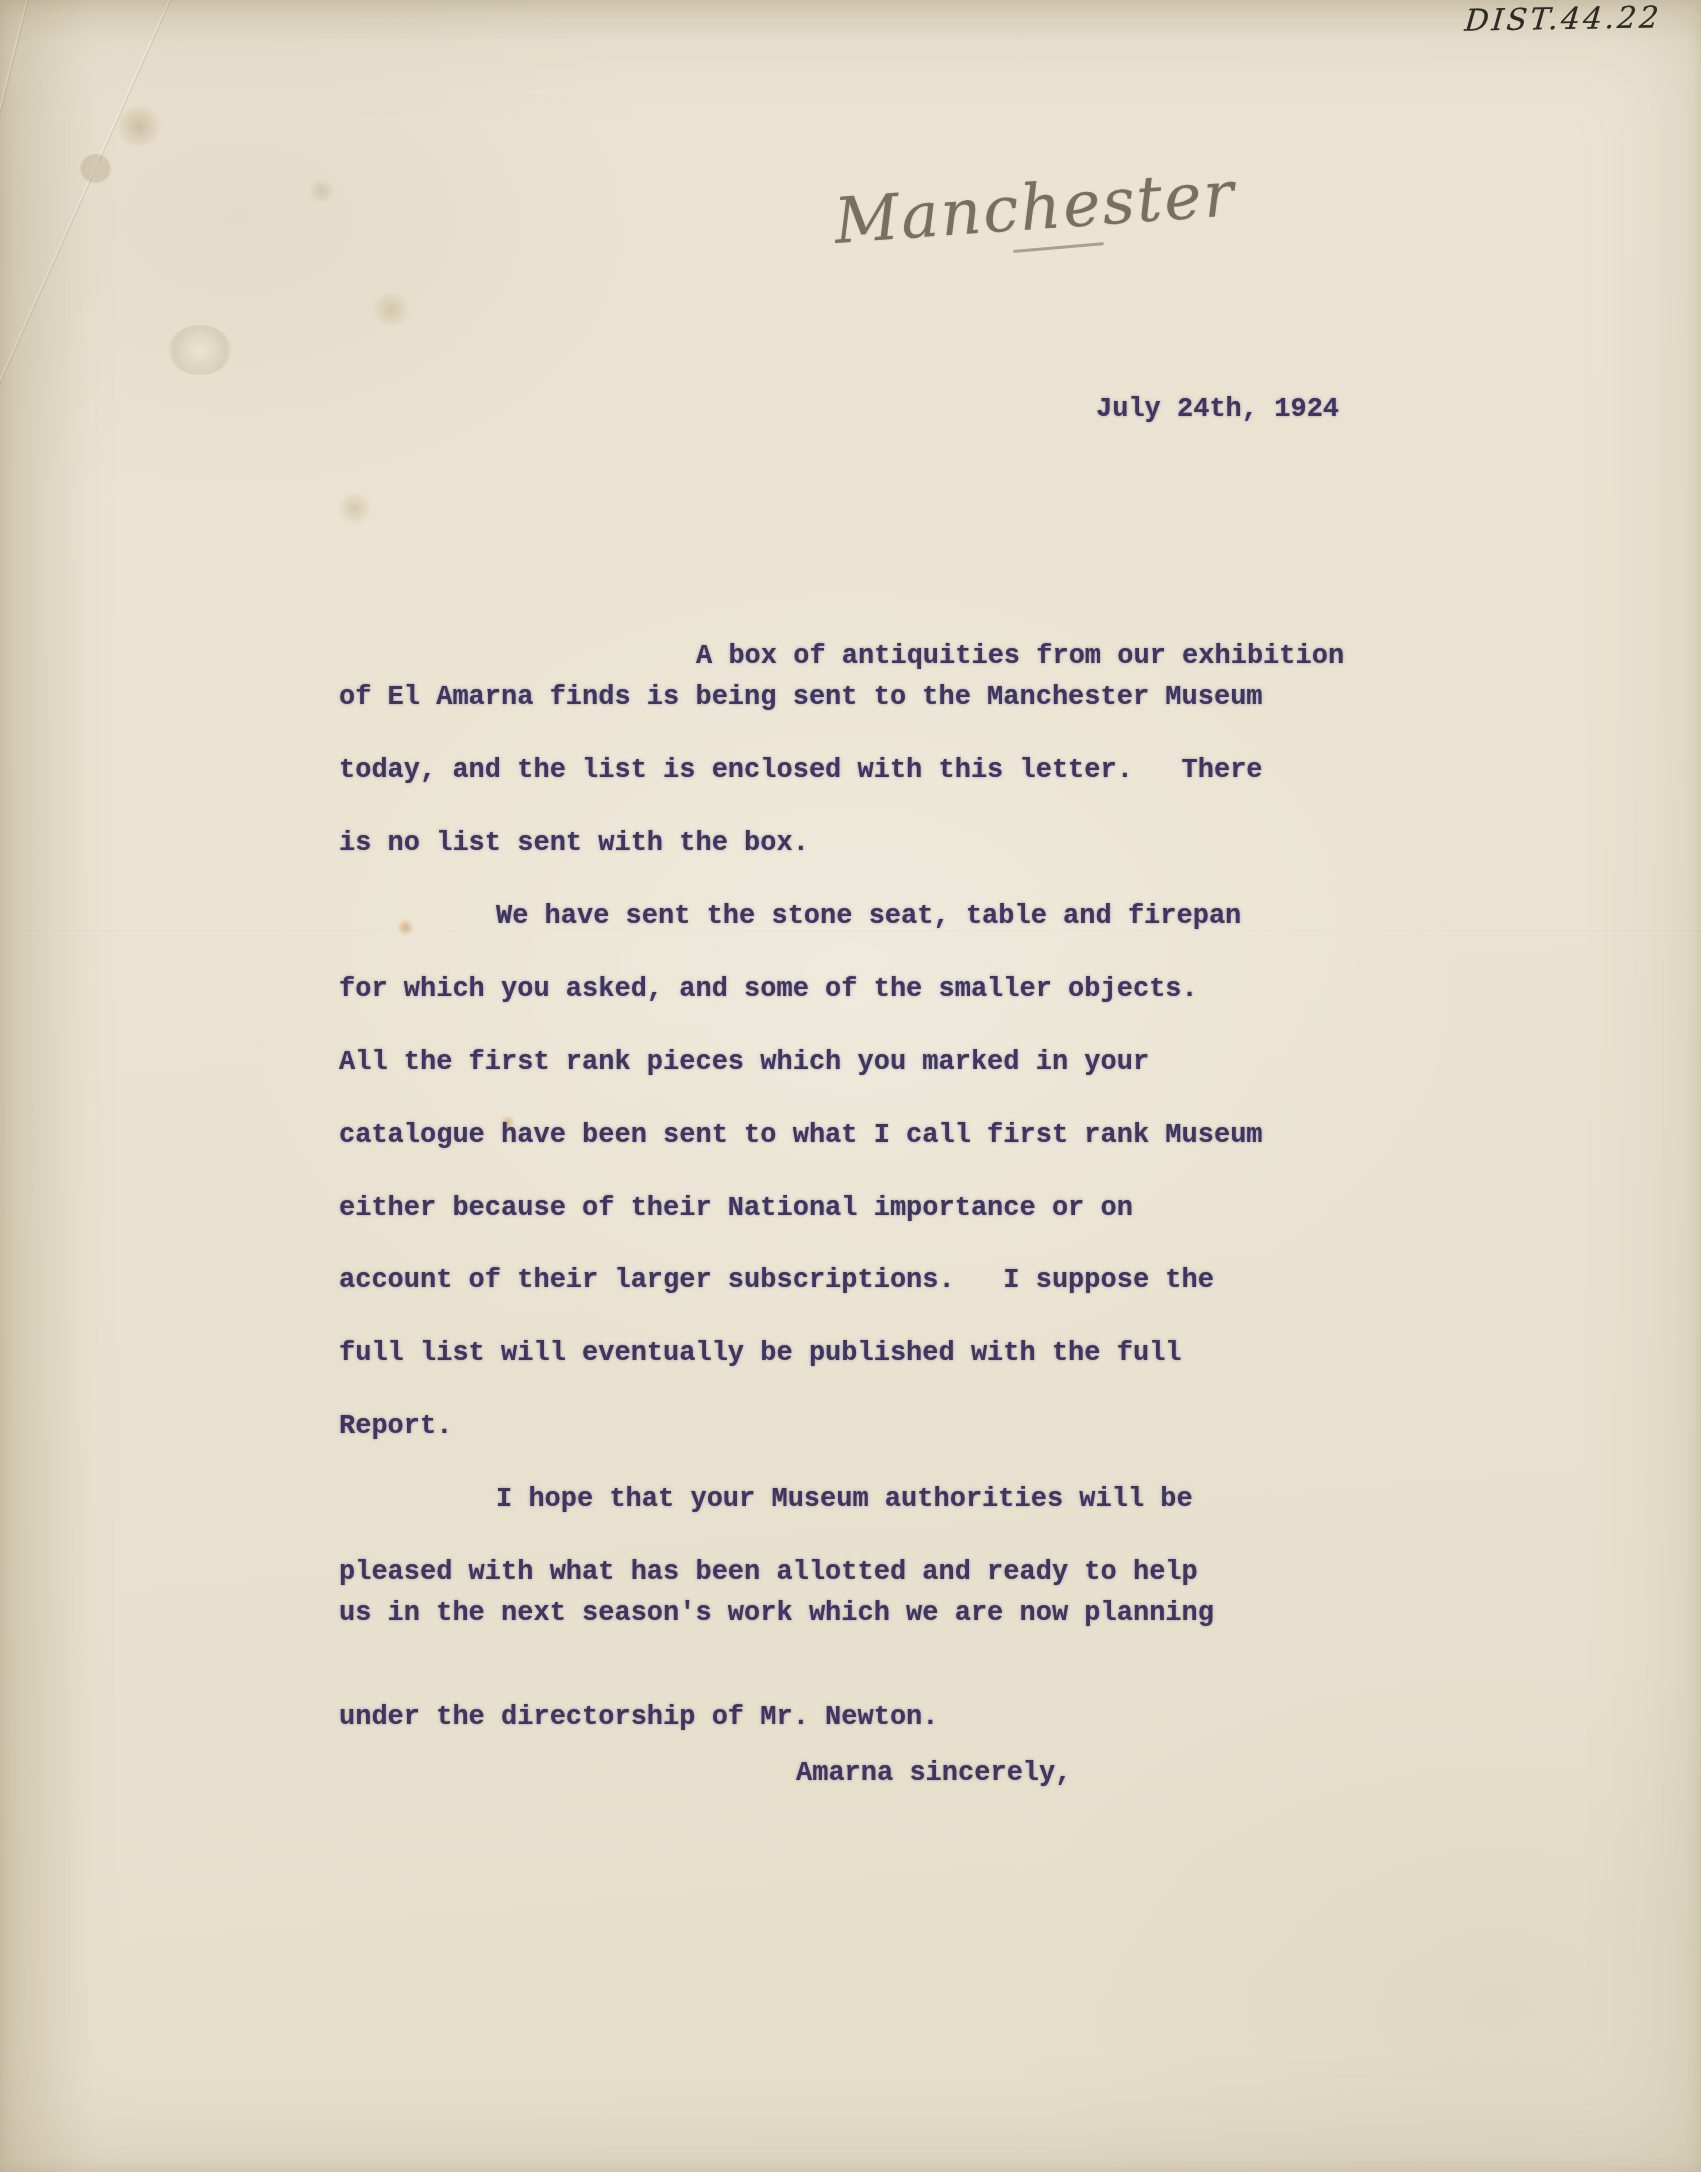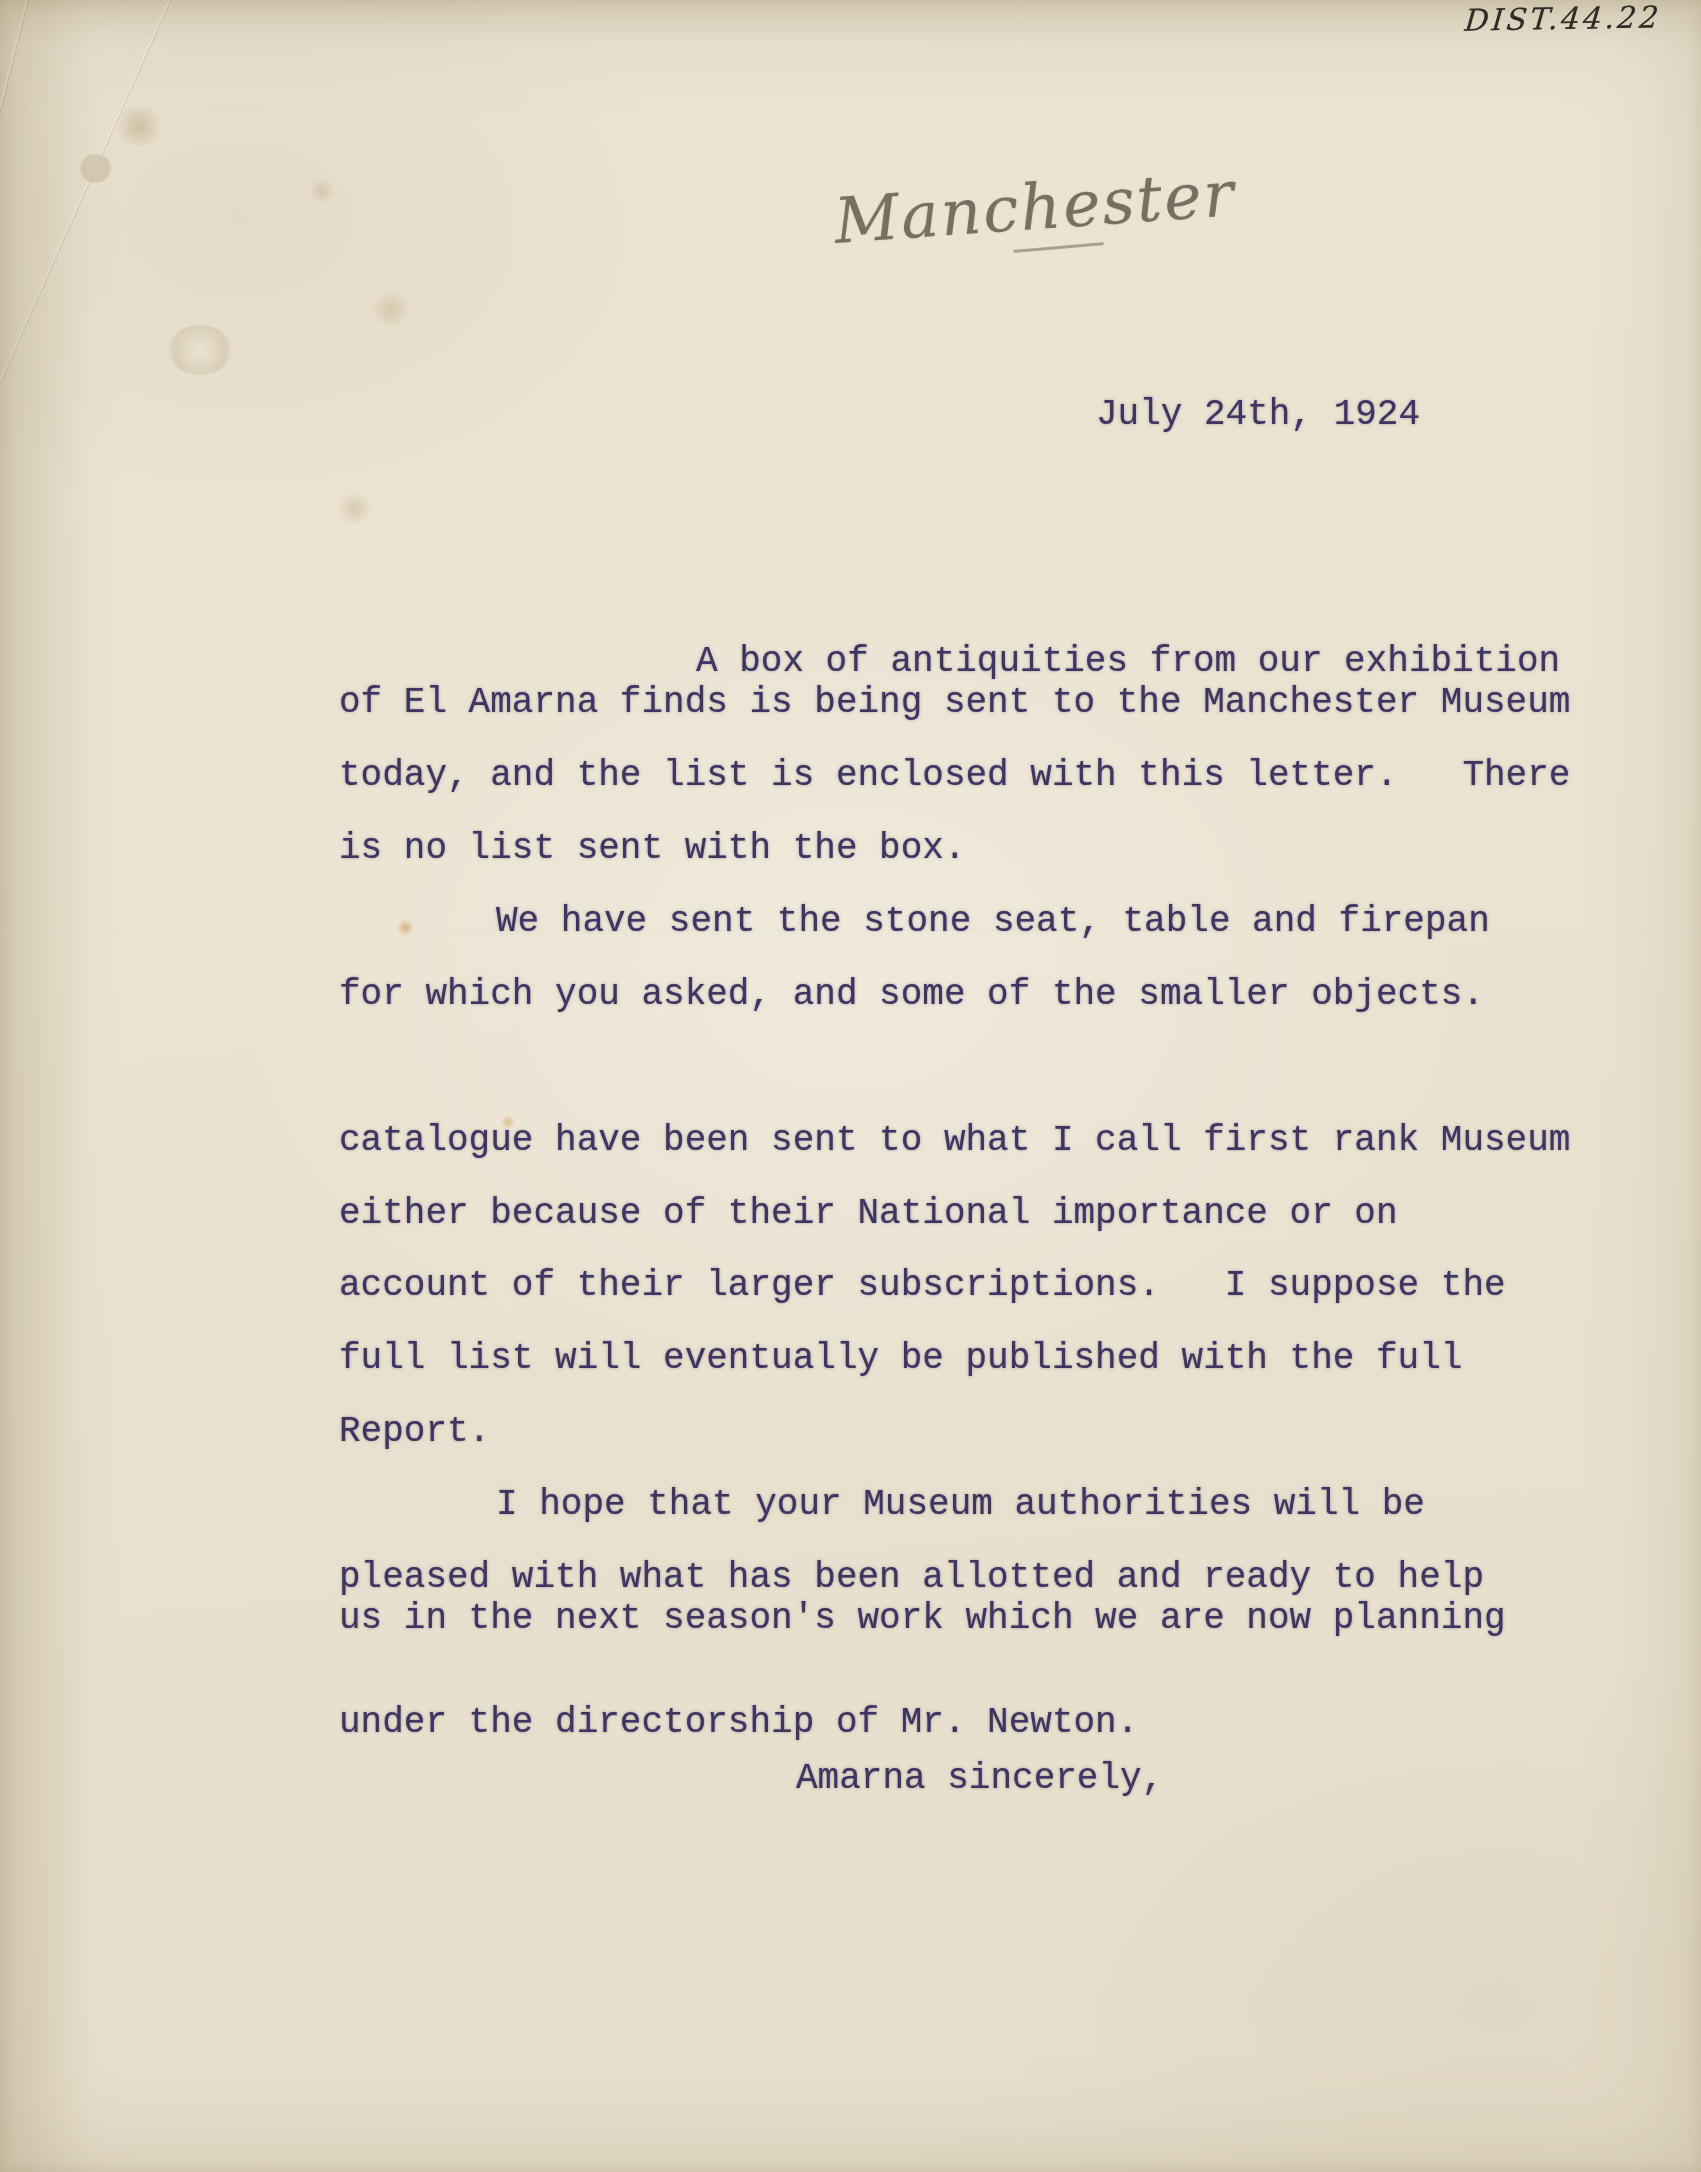--- a/index.html
+++ b/index.html
@@ -12,22 +12,22 @@
       radial-gradient(ellipse 857px 643px at 50% 45%, rgba(255,255,255,0.25), transparent 75%),
       radial-gradient(ellipse 714px 500px at 88% 92%, rgba(125,108,70,0.06), transparent 70%),
       linear-gradient(175deg,#ebe4d3 0%,#eae3d1 40%,#e6decb 100%);
     box-shadow: inset 0 0 114px rgba(120,103,66,0.22), inset 0 0 15.7px rgba(120,103,66,0.18);
     font-family:"Liberation Mono","DejaVu Sans Mono",monospace;
   }
   
   .tline{
     position:absolute;
     white-space:pre;
-    font-size:36px;
-    font-weight:normal;
+    font-size:27px;
+    font-weight:bold;
     letter-spacing:0px;
     color:#3e3560;
     text-shadow:0 0 1.4px rgba(62,53,96,0.55), 0 0 4.3px rgba(62,53,96,0.18);
   }
   
   .pencil{
     position:absolute;
     font-family:"DejaVu Serif","Liberation Serif",serif;
     font-style:italic;
     color:rgba(112,106,90,0.92);
@@ -104,20 +104,21 @@
   <div class="tline" style="left:1096px;top:394px;">July 24th, 1924</div>
 
 
   <div class="tline" style="left:696px;top:609px;margin-top:32px;">A box of antiquities from our exhibition</div>
   <div class="tline" style="left:339px;top:682px;">of El Amarna finds is being sent to the Manchester Museum</div>
   <div class="tline" style="left:339px;top:755px;">today, and the list is enclosed with this letter.   There</div>
   <div class="tline" style="left:339px;top:828px;">is no list sent with the box.</div>
 
   <div class="tline" style="left:496px;top:901px;">We have sent the stone seat, table and firepan</div>
   <div class="tline" style="left:339px;top:974px;">for which you asked, and some of the smaller objects.</div>
+  <div class="tline" style="left:339px;top:1047px;">All the first rank pieces which you marked in your</div>
   <div class="tline" style="left:339px;top:1120px;">catalogue have been sent to what I call first rank Museum</div>
   <div class="tline" style="left:339px;top:1193px;">either because of their National importance or on</div>
   <div class="tline" style="left:339px;top:1265px;">account of their larger subscriptions.   I suppose the</div>
   <div class="tline" style="left:339px;top:1338px;">full list will eventually be published with the full</div>
   <div class="tline" style="left:339px;top:1411px;">Report.</div>
 
   <div class="tline" style="left:496px;top:1484px;">I hope that your Museum authorities will be</div>
   <div class="tline" style="left:339px;top:1557px;">pleased with what has been allotted and ready to help</div>
   <div class="tline" style="left:339px;top:1598px;">us in the next season's work which we are now planning</div>
   <div class="tline" style="left:339px;top:1702px;">under the directorship of Mr. Newton.</div>

